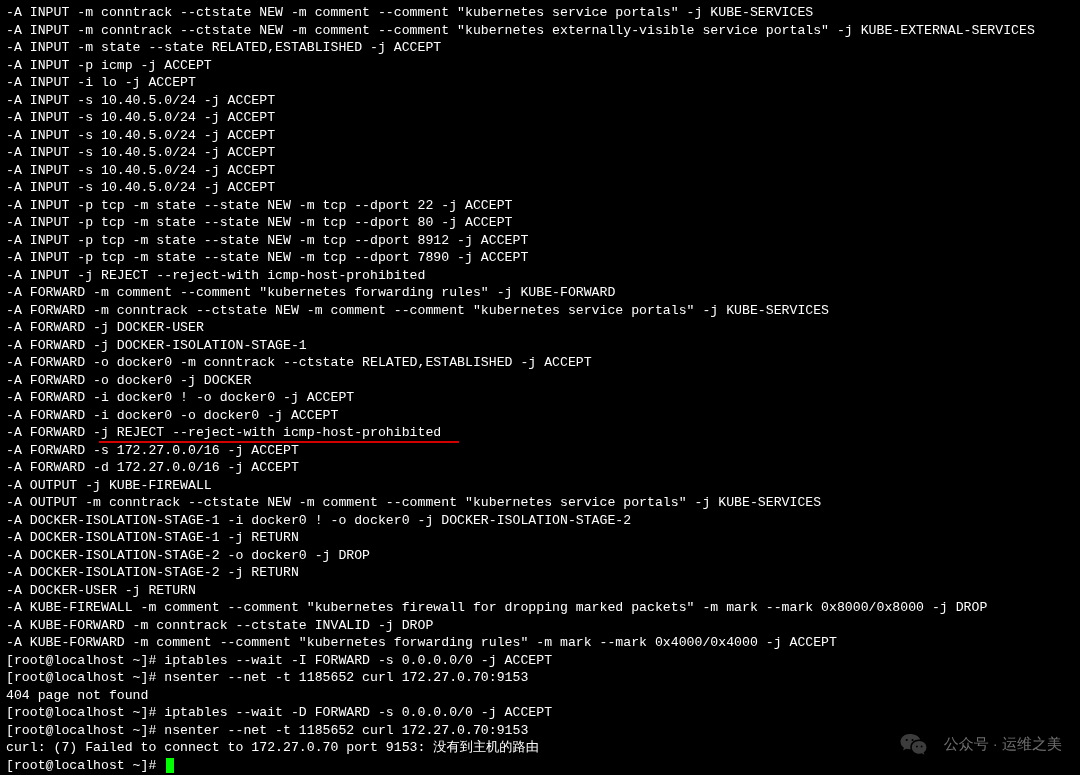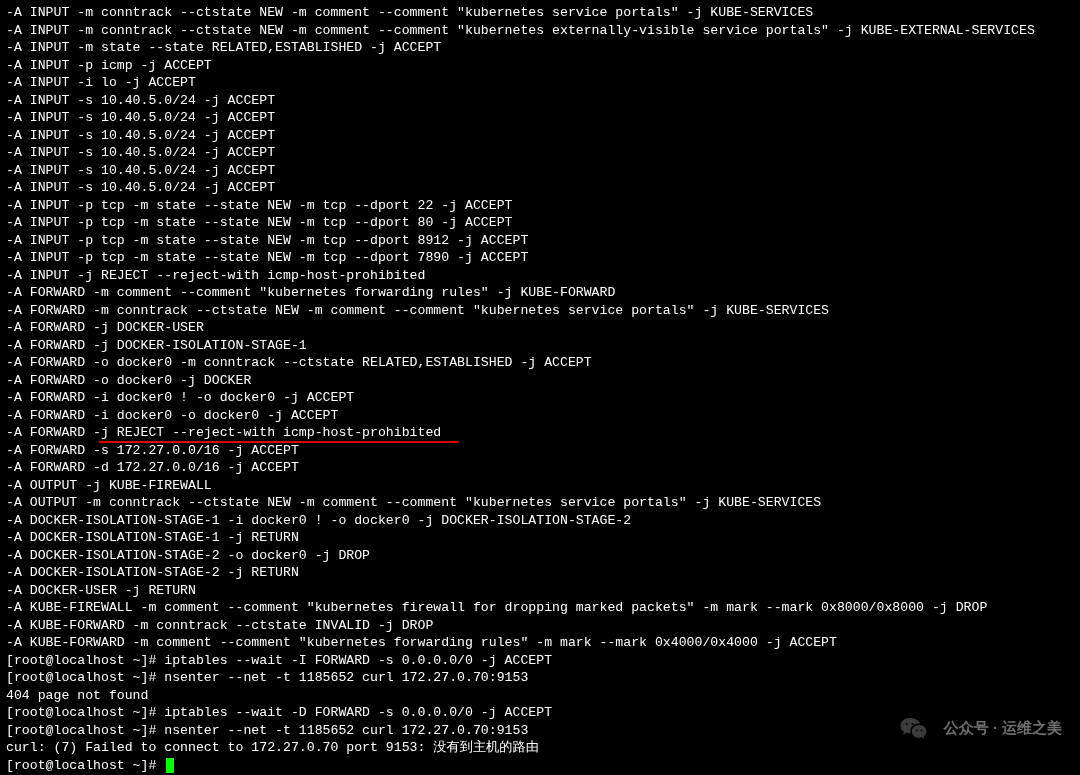--- a/index.html
+++ b/index.html
@@ -29,29 +29,28 @@
     display: inline-block;
     width: 8px;
     height: 15px;
     background: #00ff00;
     vertical-align: text-bottom;
     margin-left: 2px;
   }
   .watermark {
     position: absolute;
     right: 18px;
-    bottom: 32px;
+    bottom: 16px;
     display: flex;
     align-items: center;
     gap: 16px;
     color: rgba(200,200,200,0.55);
     font-family: "PingFang SC","Microsoft YaHei",sans-serif;
     font-size: 15px;
     pointer-events: none;
-    font-weight: bold;
   }
   .wechat-bubble {
     width: 30px; height: 30px;
     position: relative;
   }
   .wechat-bubble svg { width: 100%; height: 100%; opacity: 0.55; }
 </style>
 </head>
 <body>
 

